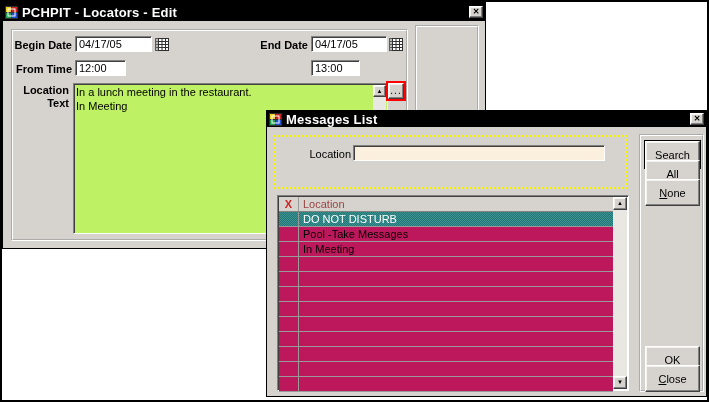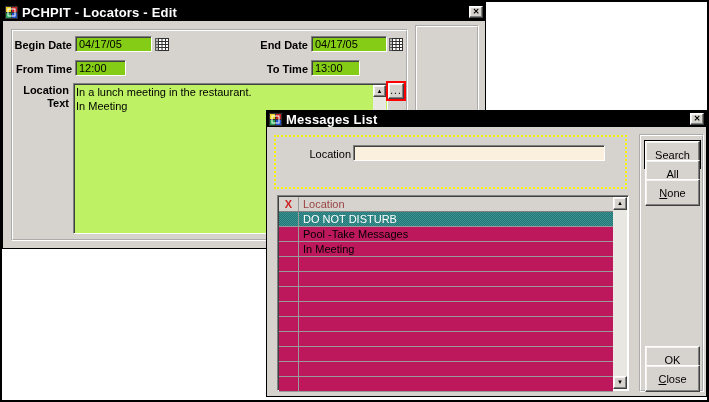--- a/index.html
+++ b/index.html
@@ -24,21 +24,21 @@
             box-shadow: inset 1px 1px 0 #404040; }
   .btn3d  { background:#d6d3ce; border:1px solid #404040; border-top-color:#fff;
             border-left-color:#fff;
             box-shadow: inset -1px -1px 0 #808080, inset 1px 1px 0 #f4f2ee;
             font-size:11px; color:#000; display:flex; align-items:center;
             justify-content:center; cursor:default; }
   .btn3d.default { box-shadow: 0 0 0 1px #000, inset -1px -1px 0 #808080, inset 1px 1px 0 #f4f2ee; }
   .u { text-decoration:underline; }
 
   .lbl { position:absolute; font-size:11px; font-weight:bold; color:#000; }
-  .field { position:absolute; height:16px; background:#84cc16; font-size:11px;
+  .field { position:absolute; height:16px; background:#ffffff; font-size:11px;
            font-family:"Liberation Sans", sans-serif; padding:1px 3px; color:#000; }
 
   
   #edit-window { left:0; top:0; width:484px; height:247px; }
   #edit-window .titlebar { height:18px; }
   #edit-content { position:absolute; left:8px; top:26px; width:397px; height:212px; }
   #edit-right-panel { position:absolute; left:412px; top:22px; width:64px; height:217px; }
 
   .cal-btn { position:absolute; width:16px; height:16px; background:#d6d3ce;
              display:flex; align-items:center; justify-content:center; cursor:default; }
@@ -139,21 +139,20 @@
       <svg width="14" height="13" viewBox="0 0 14 13">
         <rect x="0.5" y="0.5" width="13" height="12" fill="#fff" stroke="#303030"></rect>
         <path d="M0 3.5h14 M0 6.5h14 M0 9.5h14 M3.5 0v13 M7 0v13 M10.5 0v13" stroke="#303030" stroke-width="1"></path>
         <rect x="0" y="0" width="3" height="13" fill="#808080" opacity="0.55"></rect>
       </svg>
     </span>
 
     <span class="lbl" style="left:0;width:69px;top:60px;text-align:right;">From Time</span>
     <input class="field sunken" style="left: 72px; top: 57px; width: 51px;" value="12:00">
 
-    <span class="lbl" style="left:200px;width:105px;top:60px;text-align:right;">To Time</span>
     <input class="field sunken" style="left: 308px; top: 57px; width: 49px;" value="13:00">
 
     <span class="lbl" style="left:0;width:66px;top:81px;text-align:right;line-height:13px;"><span>Location</span><br><span>Text</span></span>
 
     <div id="loc-textarea">
       <div id="loc-text-content">In a lunch meeting in the restaurant.
 In Meeting</div>
       <div class="vscroll">
         <div class="sbtn up btn3d">▲</div>
         <div class="sbtn down btn3d">▼</div>

